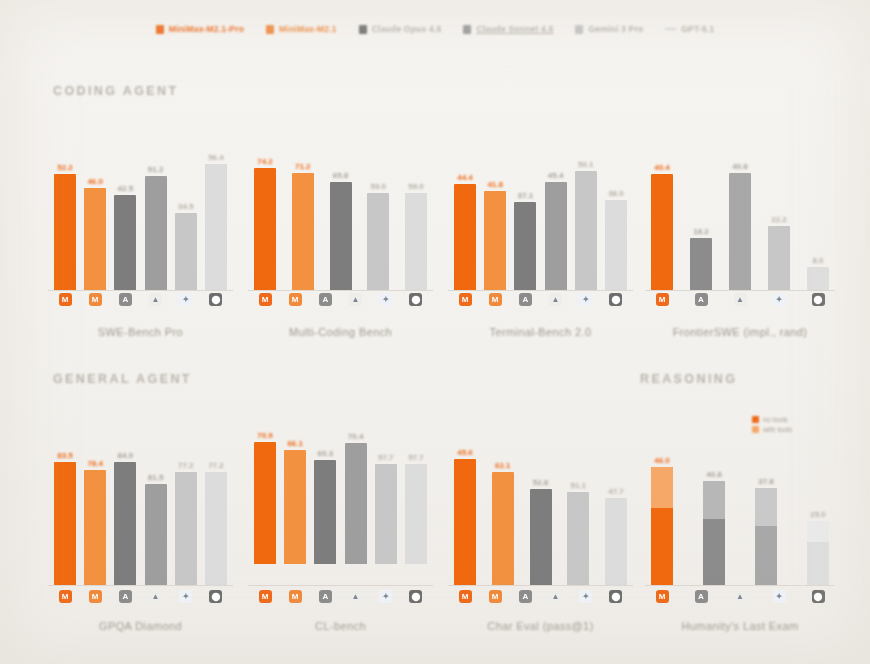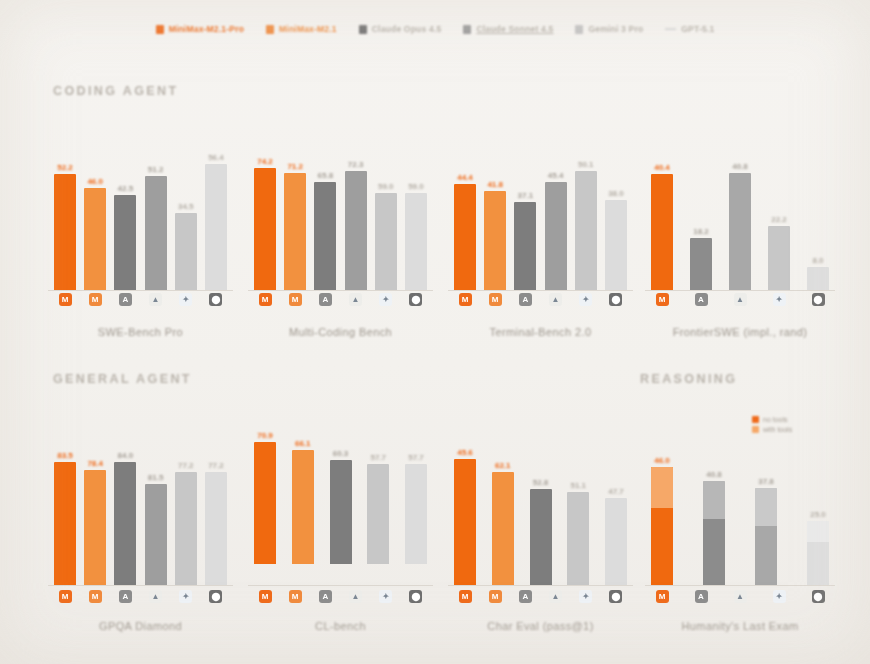--- a/index.html
+++ b/index.html
@@ -202,24 +202,20 @@
             </div>
             <div class="bar-col">
               <div class="bar-val" style="color: rgb(239, 106, 26);">71.2</div>
               <div class="bar" style="height: 116.971px; background: rgb(242, 145, 63);"></div>
             </div>
             <div class="bar-col">
               <div class="bar-val" style="color: rgb(168, 162, 154);">65.8</div>
               <div class="bar" style="height: 108.1px; background: rgb(125, 125, 125);"></div>
             </div>
             <div class="bar-col">
-              <div class="bar-val" style="color: rgb(168, 162, 154);">72.3</div>
-              <div class="bar" style="height: 118.779px; background: rgb(158, 158, 158);"></div>
-            </div>
-            <div class="bar-col">
               <div class="bar-val" style="color: rgb(181, 175, 167);">59.0</div>
               <div class="bar" style="height: 96.9286px; background: rgb(199, 199, 199);"></div>
             </div>
             <div class="bar-col">
               <div class="bar-val" style="color: rgb(181, 175, 167);">59.0</div>
               <div class="bar" style="height: 96.9286px; background: rgb(220, 220, 220);"></div>
             </div>
           </div>
         </div>
       </div>
@@ -447,20 +443,24 @@
               <div class="bar-val" style="color: rgb(239, 106, 26);">70.9</div>
               <div class="bar" style="height: 122.302px; background: rgb(240, 105, 15);"></div>
             </div>
             <div class="bar-col">
               <div class="bar-val" style="color: rgb(239, 106, 26);">66.1</div>
               <div class="bar" style="height: 114.022px; background: rgb(242, 145, 63);"></div>
             </div>
             <div class="bar-col">
               <div class="bar-val" style="color: rgb(168, 162, 154);">60.3</div>
               <div class="bar" style="height: 104.017px; background: rgb(125, 125, 125);"></div>
+            </div>
+            <div class="bar-col">
+              <div class="bar-val" style="color: rgb(168, 162, 154);">70.4</div>
+              <div class="bar" style="height: 121.44px; background: rgb(158, 158, 158);"></div>
             </div>
             <div class="bar-col">
               <div class="bar-val" style="color: rgb(181, 175, 167);">57.7</div>
               <div class="bar" style="height: 99.5325px; background: rgb(199, 199, 199);"></div>
             </div>
             <div class="bar-col">
               <div class="bar-val" style="color: rgb(181, 175, 167);">57.7</div>
               <div class="bar" style="height: 99.5325px; background: rgb(220, 220, 220);"></div>
             </div>
           </div>

